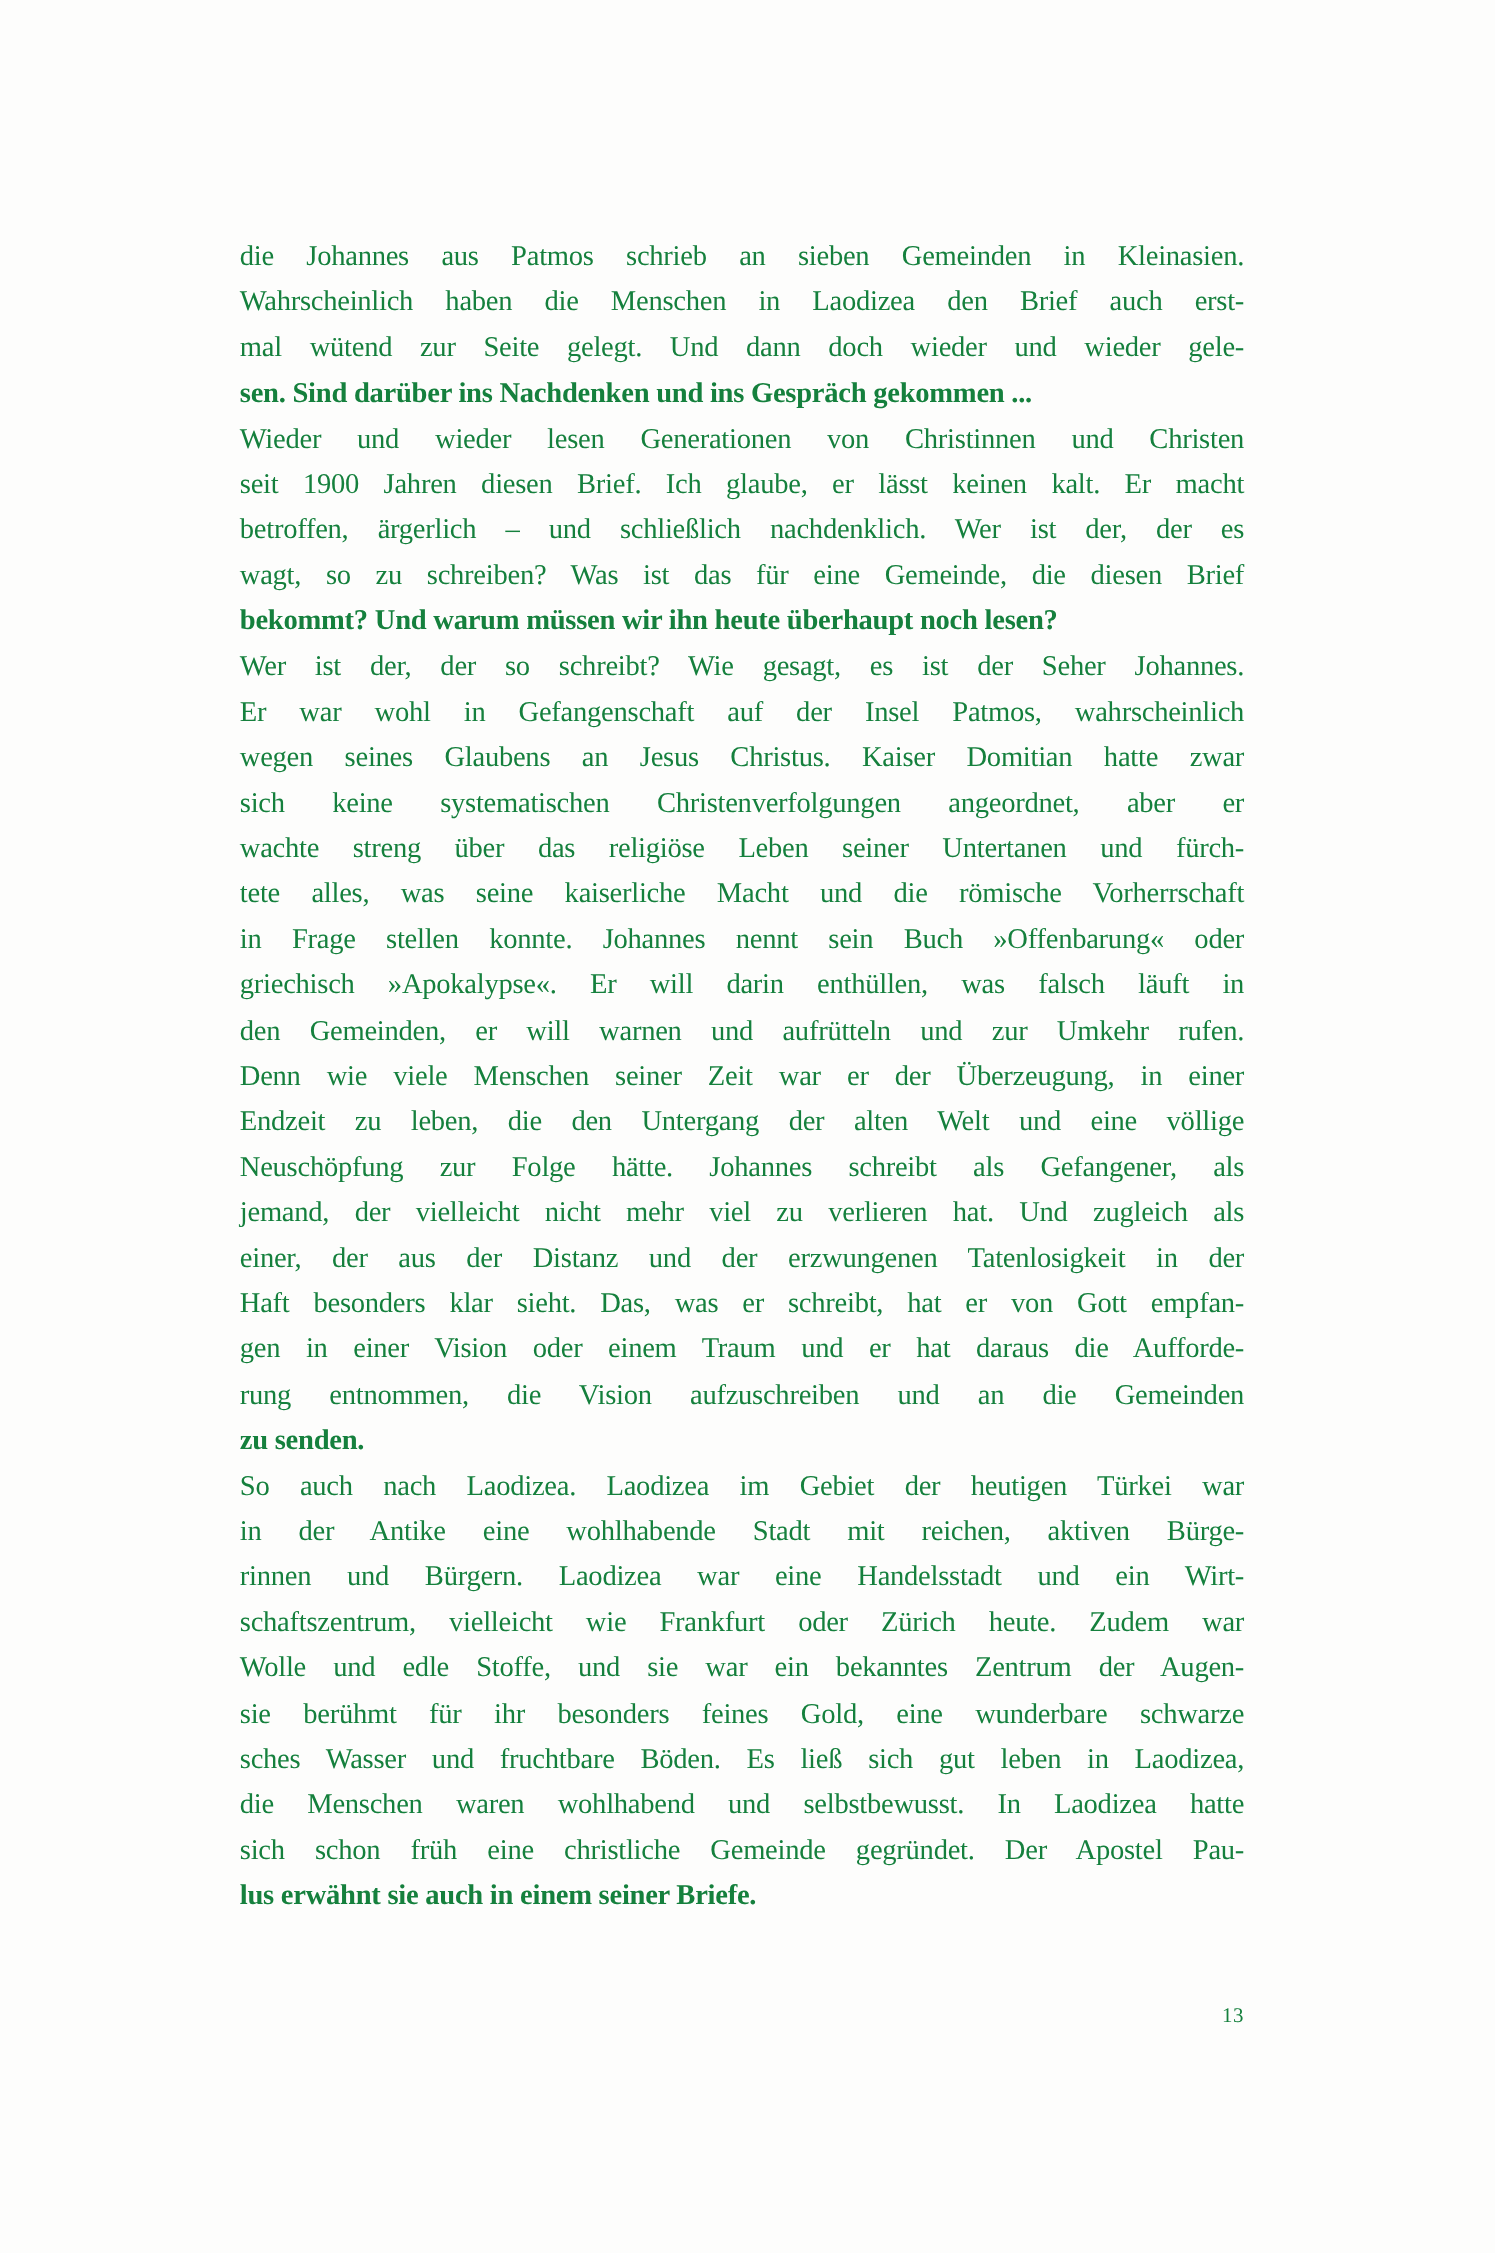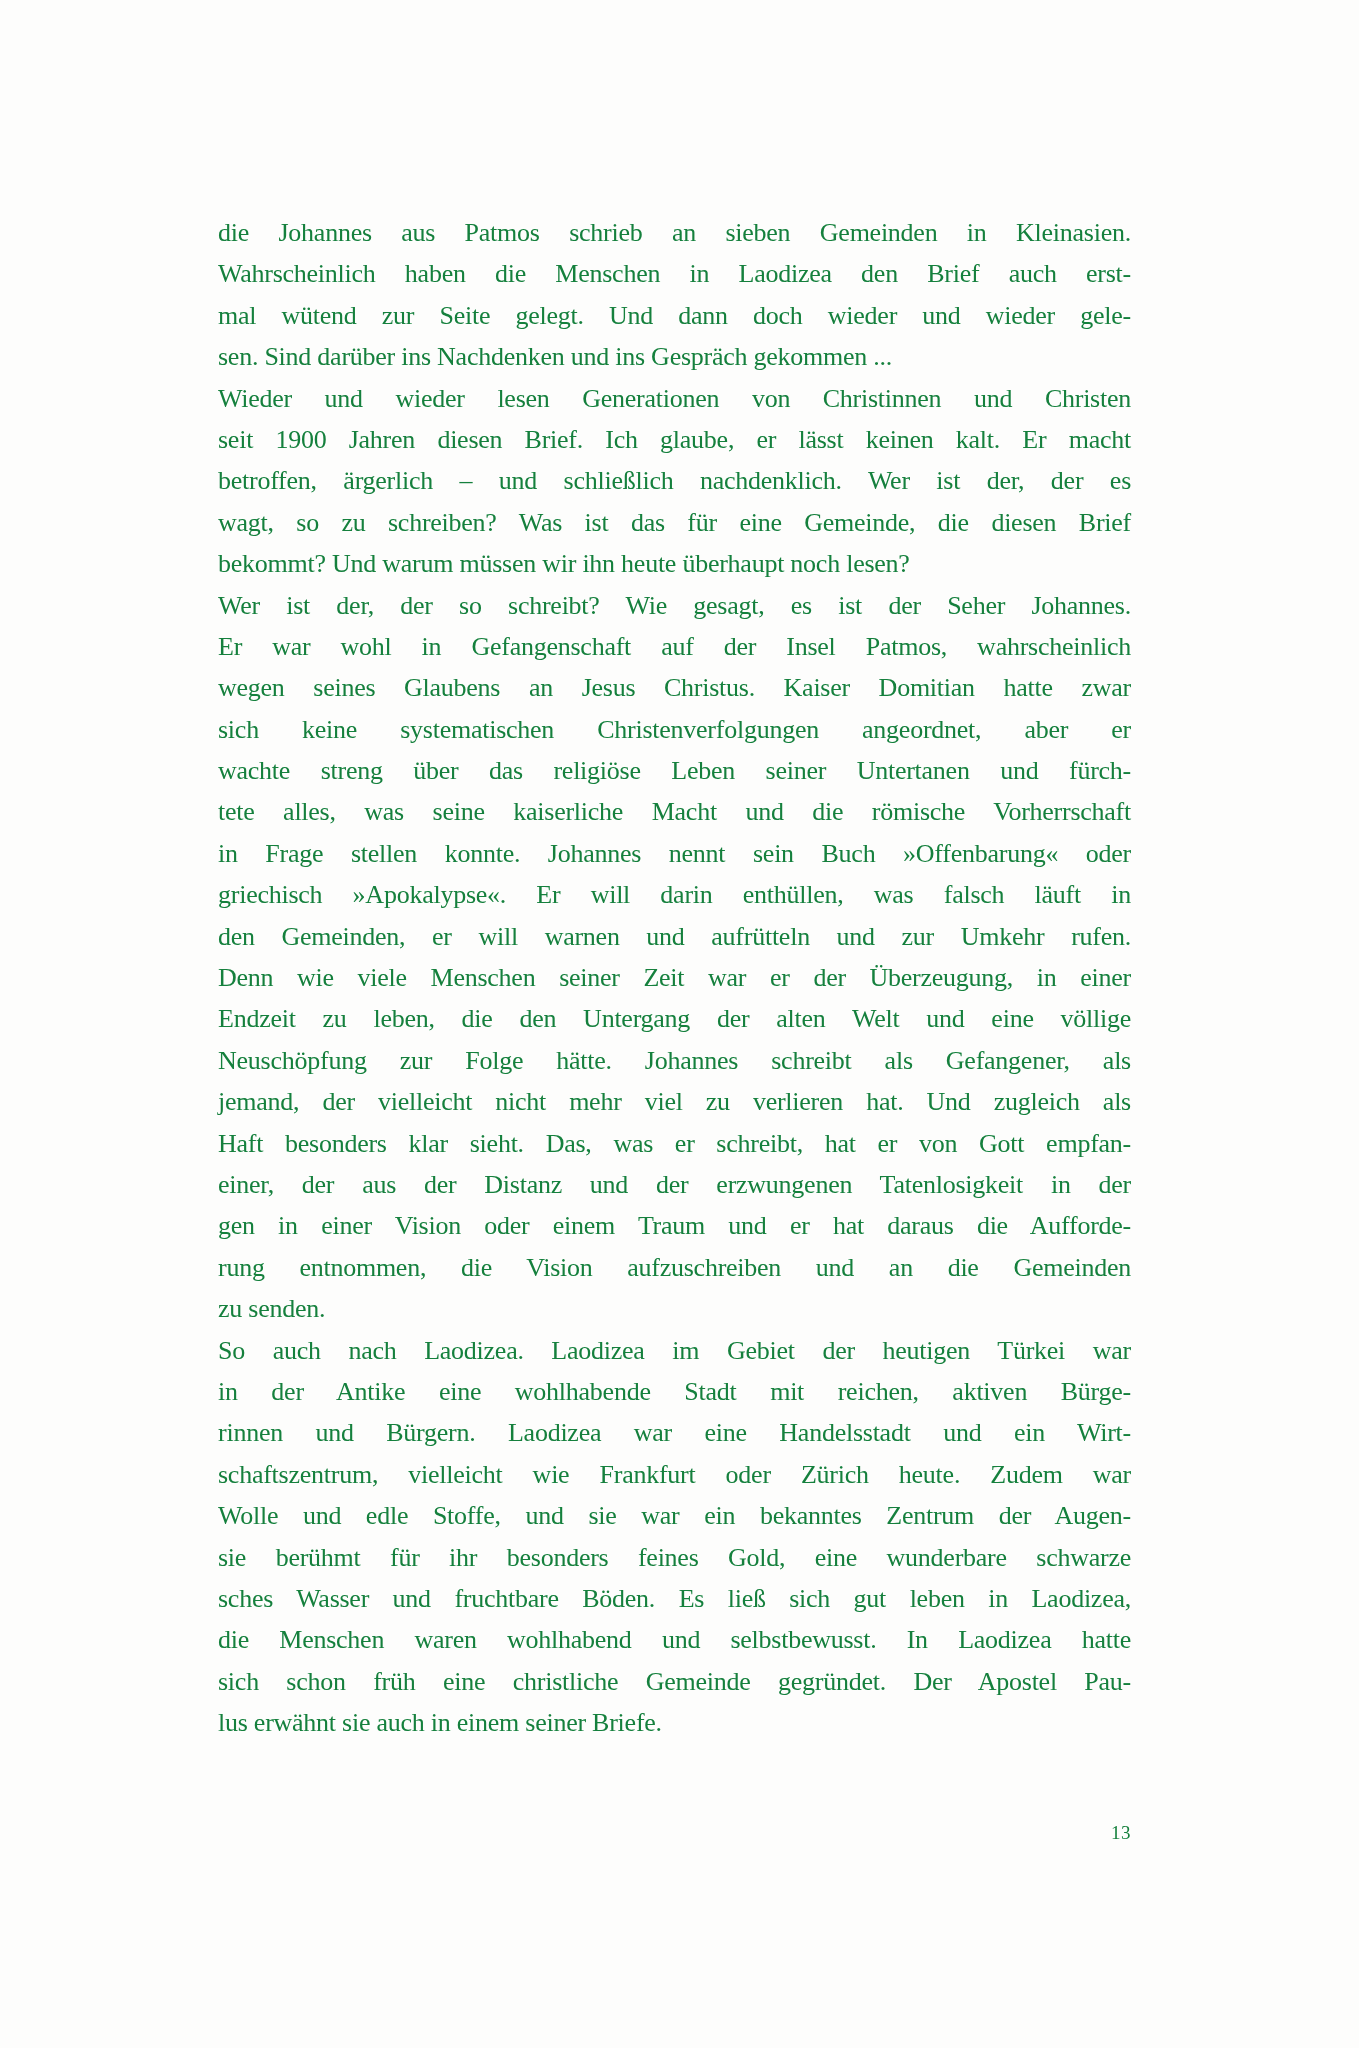--- a/index.html
+++ b/index.html
@@ -28,20 +28,21 @@
     line-height: 41.4px;
     font-size: 26px;
     letter-spacing: -0.25px;
     white-space: nowrap;
     text-align: justify;
     text-align-last: justify;
     overflow: visible;
   }
   .line.para-end {
     text-align-last: left;
+    font-weight: bold;
   }
   .page-number {
     position: absolute;
     left: 218px;
     top: 1812px;
     width: 913px;
     text-align: right;
     font-size: 19px;
     line-height: 41.4px;
     letter-spacing: 0.5px;
@@ -67,22 +68,22 @@
       <div class="line">sich keine systematischen Christenverfolgungen angeordnet, aber er</div>
       <div class="line">wachte streng über das religiöse Leben seiner Untertanen und fürch-</div>
       <div class="line">tete alles, was seine kaiserliche Macht und die römische Vorherrschaft</div>
       <div class="line">in Frage stellen konnte. Johannes nennt sein Buch »Offenbarung« oder</div>
       <div class="line">griechisch »Apokalypse«. Er will darin enthüllen, was falsch läuft in</div>
       <div class="line">den Gemeinden, er will warnen und aufrütteln und zur Umkehr rufen.</div>
       <div class="line">Denn wie viele Menschen seiner Zeit war er der Überzeugung, in einer</div>
       <div class="line">Endzeit zu leben, die den Untergang der alten Welt und eine völlige</div>
       <div class="line">Neuschöpfung zur Folge hätte. Johannes schreibt als Gefangener, als</div>
       <div class="line">jemand, der vielleicht nicht mehr viel zu verlieren hat. Und zugleich als</div>
+      <div class="line">einer, der aus der Distanz und der erzwungenen Tatenlosigkeit in der</div>
       <div class="line">Haft besonders klar sieht. Das, was er schreibt, hat er von Gott empfan-</div>
-      <div class="line">einer, der aus der Distanz und der erzwungenen Tatenlosigkeit in der</div>
       <div class="line">gen in einer Vision oder einem Traum und er hat daraus die Aufforde-</div>
       <div class="line">rung entnommen, die Vision aufzuschreiben und an die Gemeinden</div>
       <div class="line para-end">zu senden.</div>
       <div class="line">So auch nach Laodizea. Laodizea im Gebiet der heutigen Türkei war</div>
       <div class="line">in der Antike eine wohlhabende Stadt mit reichen, aktiven Bürge-</div>
       <div class="line">rinnen und Bürgern. Laodizea war eine Handelsstadt und ein Wirt-</div>
       <div class="line">schaftszentrum, vielleicht wie Frankfurt oder Zürich heute. Zudem war</div>
       <div class="line">Wolle und edle Stoffe, und sie war ein bekanntes Zentrum der Augen-</div>
       <div class="line">sie berühmt für ihr besonders feines Gold, eine wunderbare schwarze</div>
       <div class="line">sches Wasser und fruchtbare Böden. Es ließ sich gut leben in Laodizea,</div>

